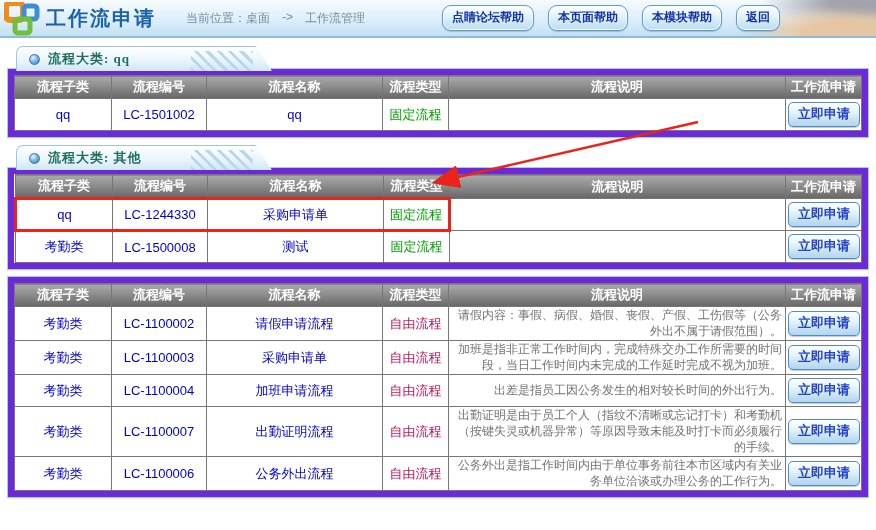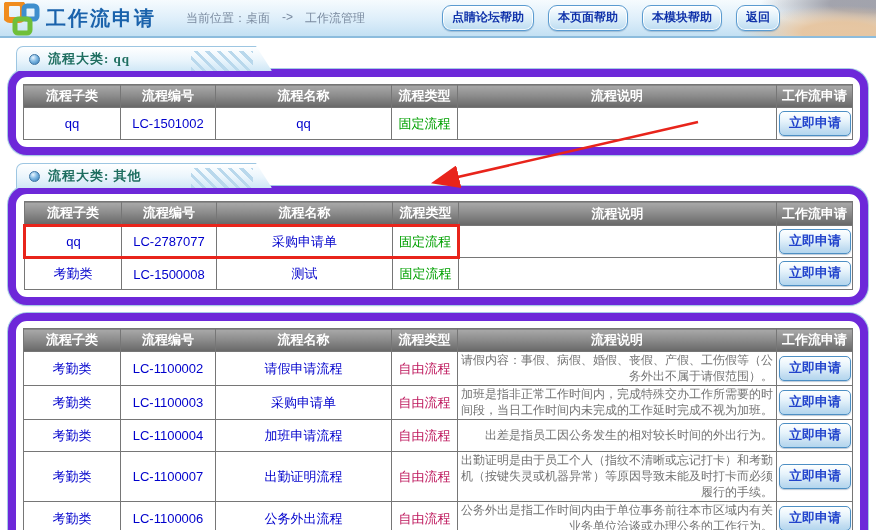--- a/index.html
+++ b/index.html
@@ -60,24 +60,23 @@
   }
   .bullet {
     width: 11px; height: 11px; border-radius: 50%; flex: 0 0 auto;
     background: radial-gradient(circle at 35% 30%, #eaf6ff, #7fb8e3 45%, #2f78b5);
     border: 1px solid #3e74a3;
   }
   .tabtext { font-size: 13px; font-weight: bold; color: #1e6e60; letter-spacing: 1px; font-family: Liberation Serif, serif; }
   .panel {
     position: relative; z-index: 1;
     background: #fff;
-    border: 8px solid #6d28d9;
-    border-radius: 19px;
+    border: 6px solid #6d28d9;
+    border-radius: 0;
     box-shadow: 0 0 0 1px #a5cbe5, 0 1px 2px rgba(90,130,165,.35);
-    padding: 7px;
   }
 
   
   table { width: 100%; border-collapse: collapse; table-layout: fixed; }
   th, td { border: 1px solid #767676; }
   th {
     background: linear-gradient(#a9a9a9, #8d8d8d 45%, #676767);
     color: #fff; font-weight: bold; font-size: 13px;
     height: 23px; padding: 2px 3px; text-align: center;
   }
@@ -189,21 +188,21 @@
           <th>流程编号</th>
           <th>流程名称</th>
           <th>流程类型</th>
           <th>流程说明</th>
           <th>工作流申请</th>
         </tr>
       </thead>
       <tbody>
         <tr class="highlight">
           <td>qq</td>
-          <td>LC-2787077</td>
+          <td>LC-1244330</td>
           <td>采购申请单</td>
           <td class="type-fixed">固定流程</td>
           <td class="desc"></td>
           <td class="action"><span class="apply-btn">立即申请</span></td>
         </tr>
         <tr>
           <td>考勤类</td>
           <td>LC-1500008</td>
           <td>测试</td>
           <td class="type-fixed">固定流程</td>

